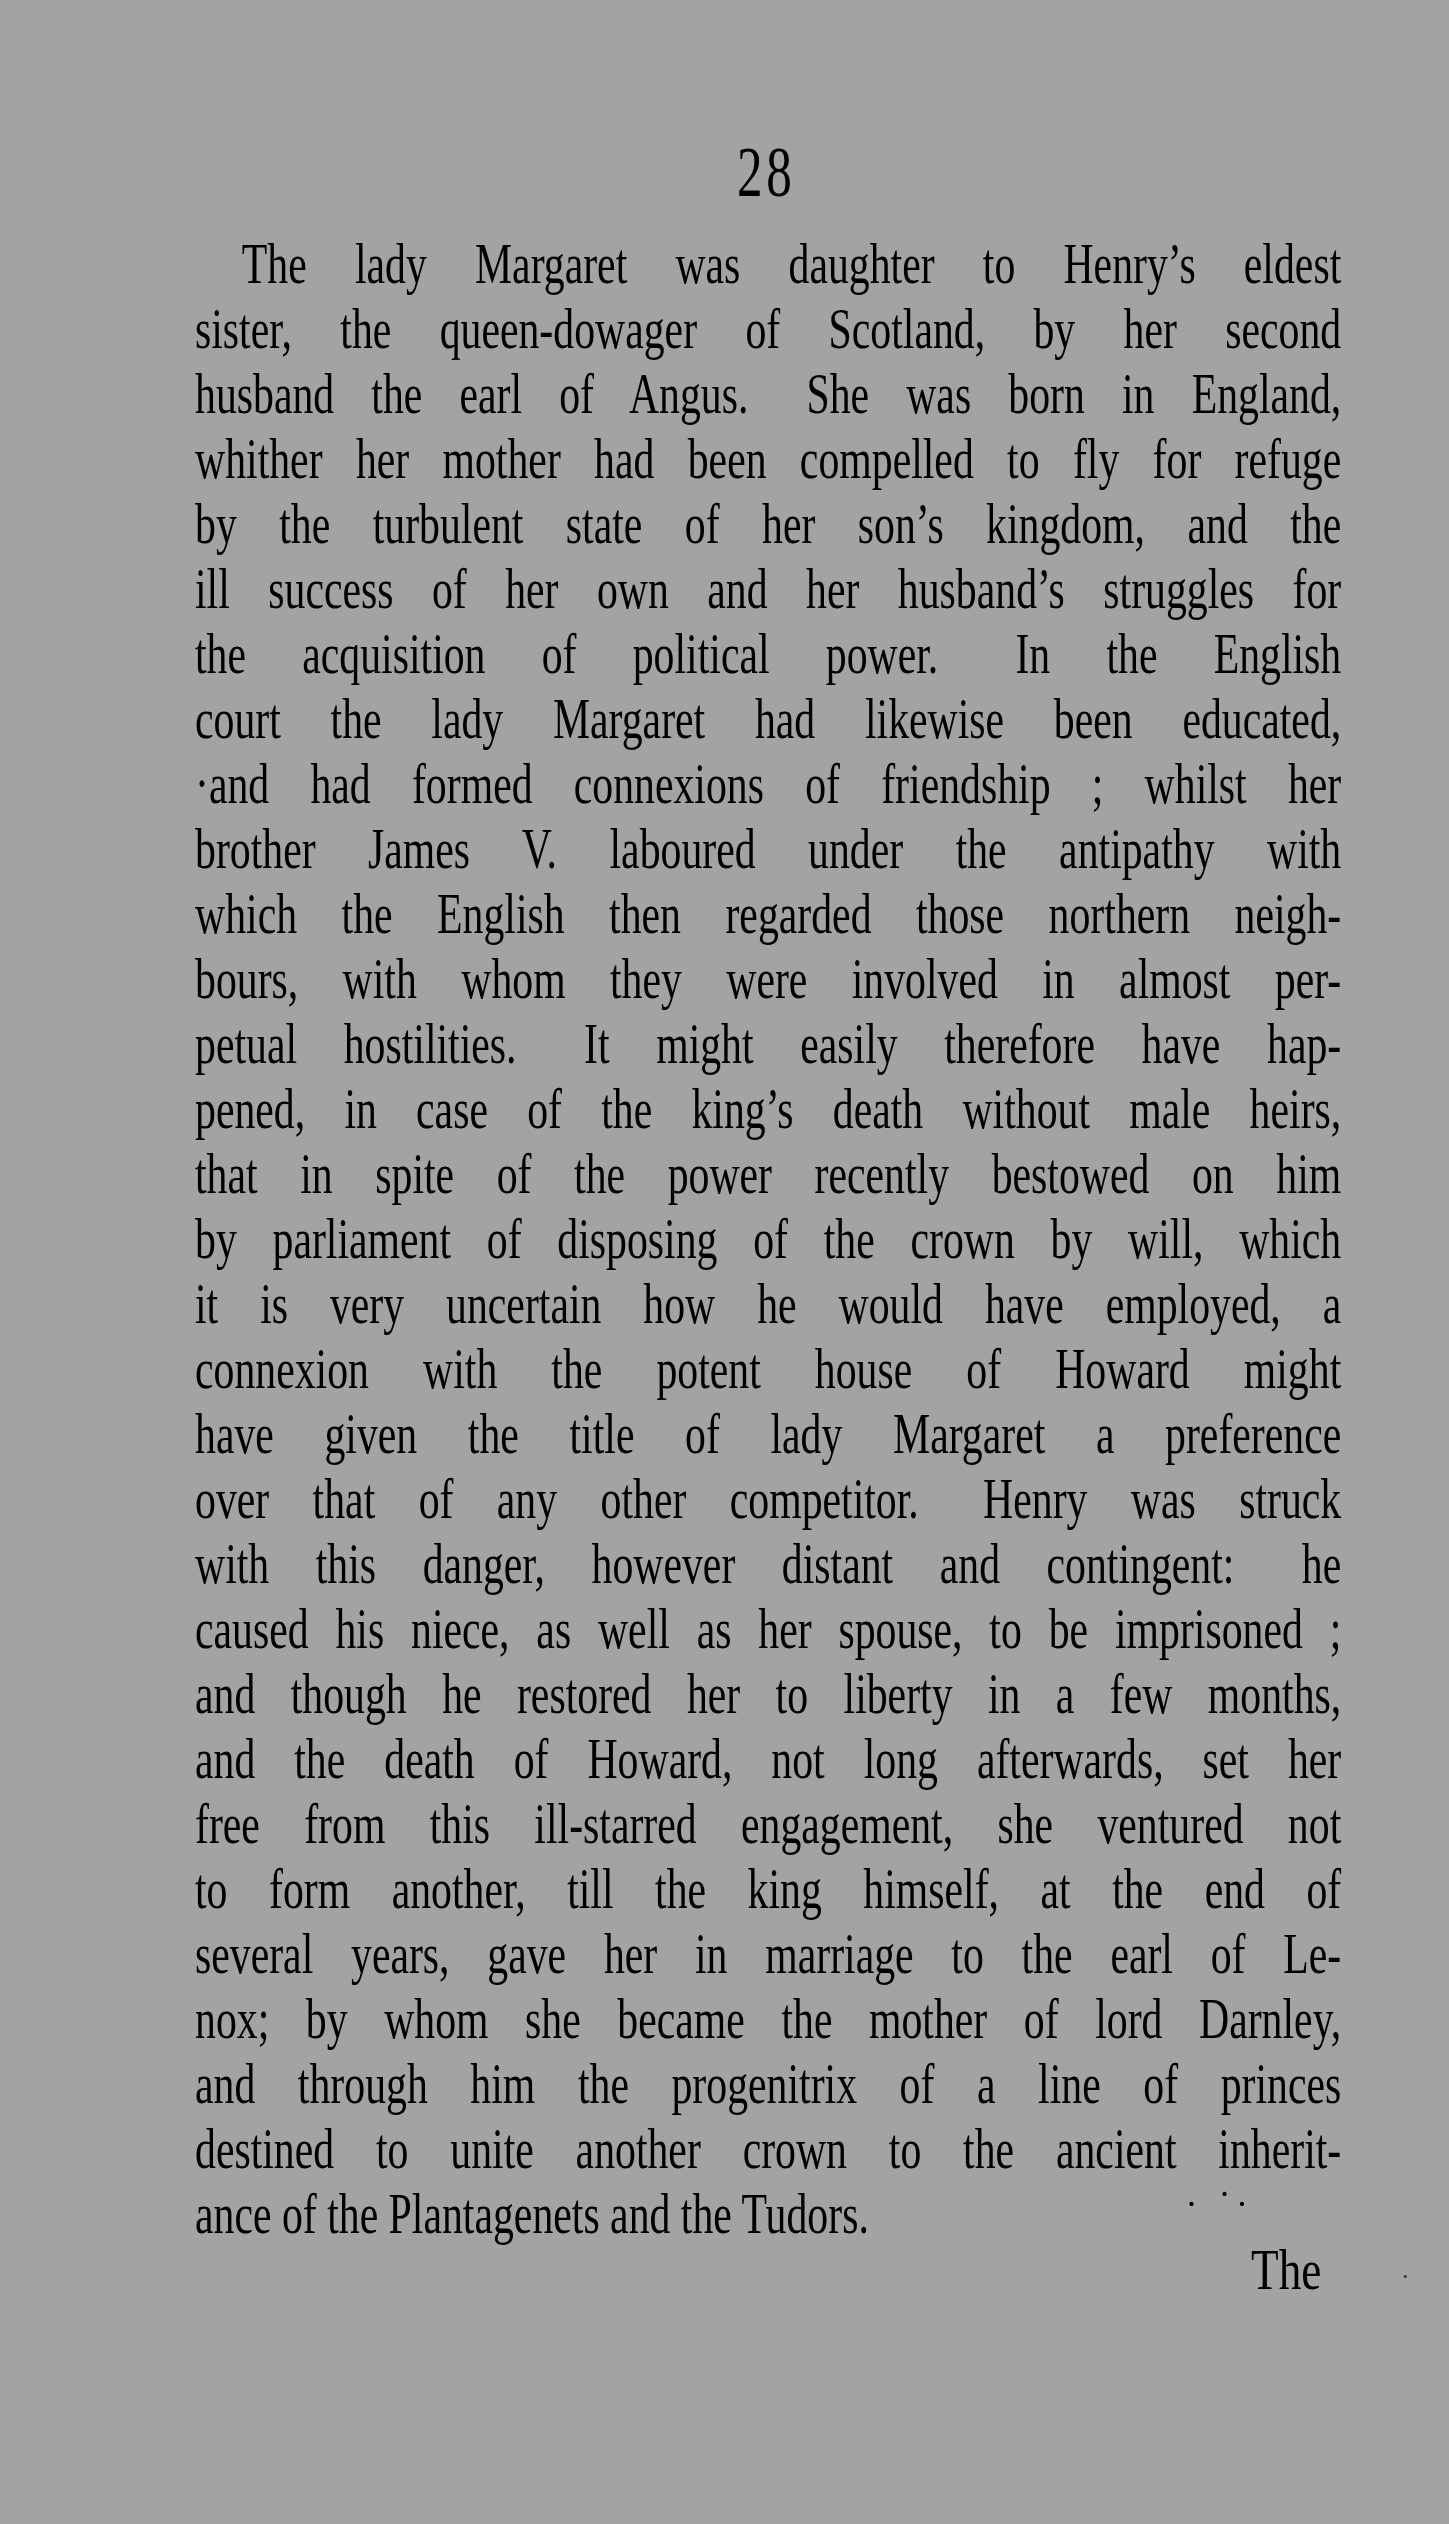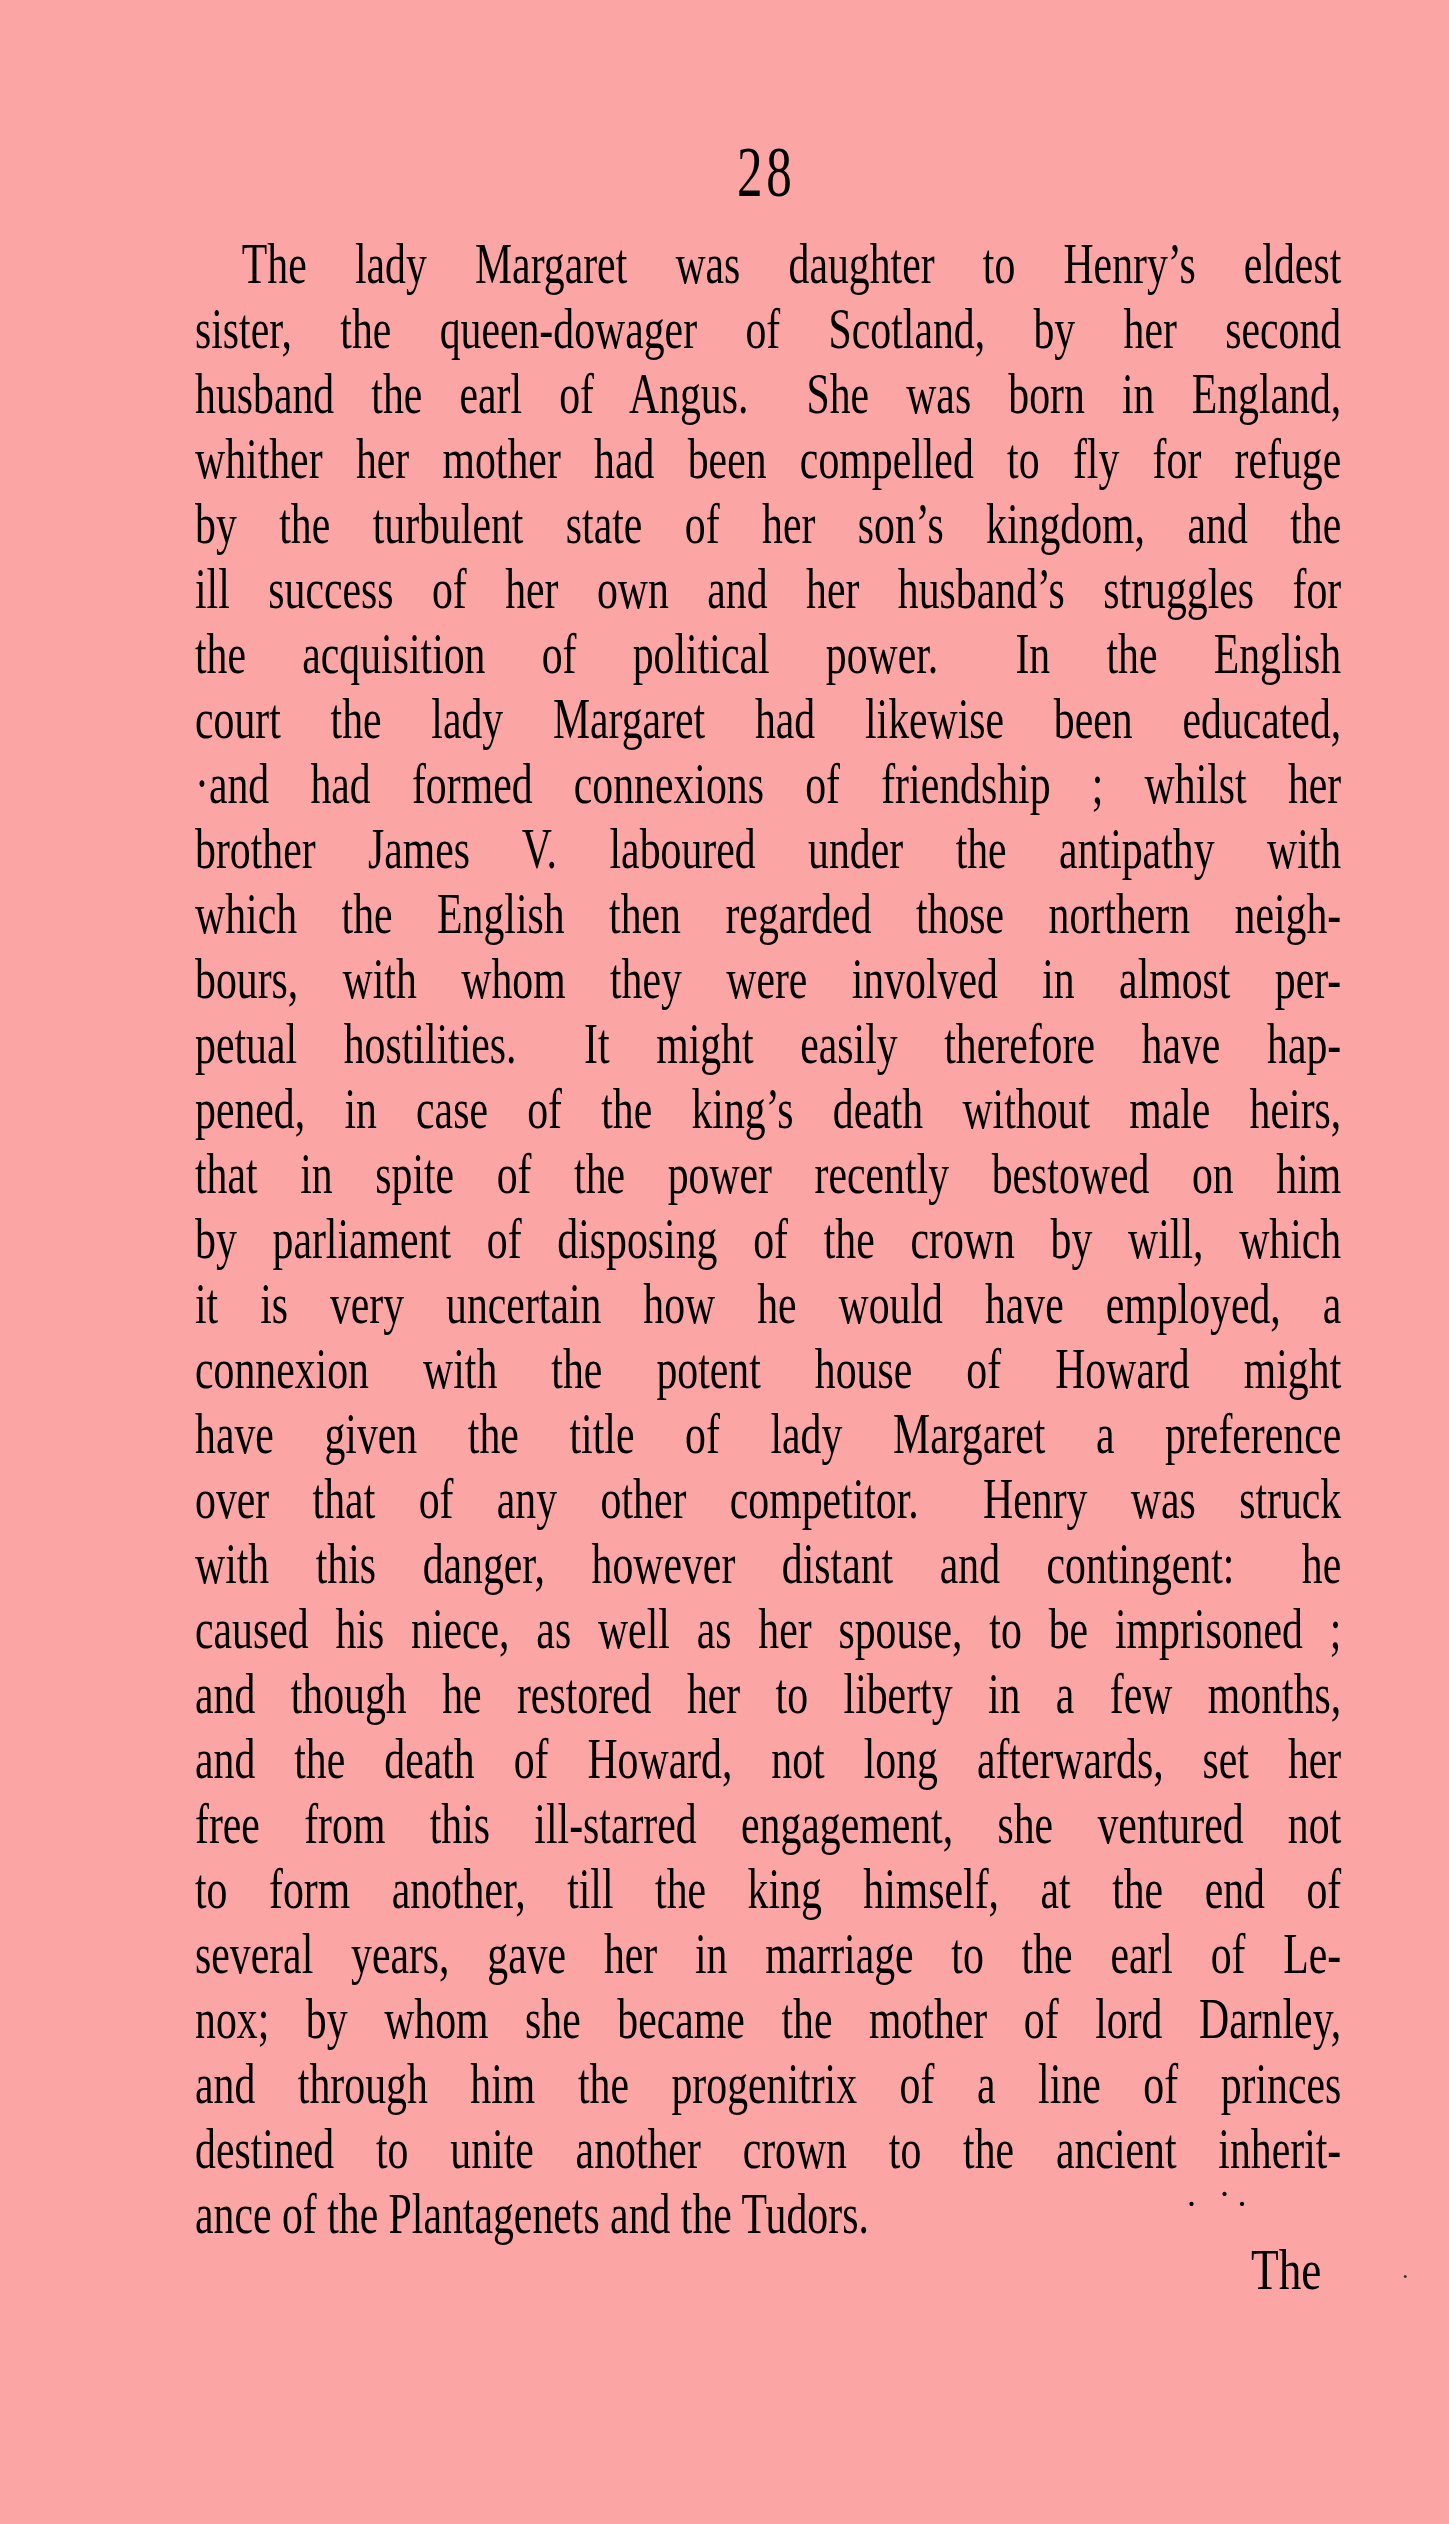--- a/index.html
+++ b/index.html
@@ -4,21 +4,21 @@
 <style>
   html, body {
     margin: 0;
     padding: 0;
     background: #ffffff;
   }
   .page {
     position: relative;
     width: 1449px;
     height: 2525px;
-    background: #fca5a5;
+    background: #a3a3a3;
     color: #000000;
     font-family: "Liberation Serif", "DejaVu Serif", serif;
     overflow: hidden;
   }
   .page-number {
     position: absolute;
     left: 737px;
     top: 132px;
     font-size: 71px;
     letter-spacing: 5.1px;

